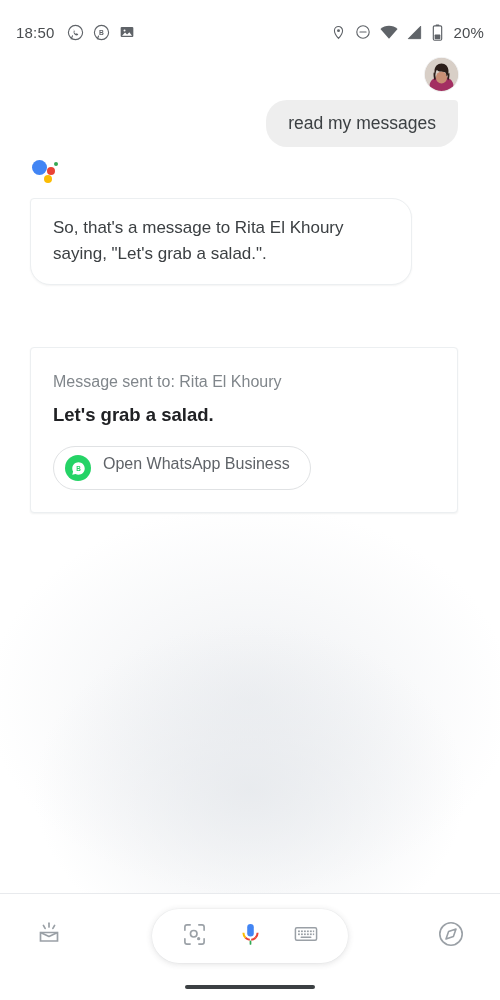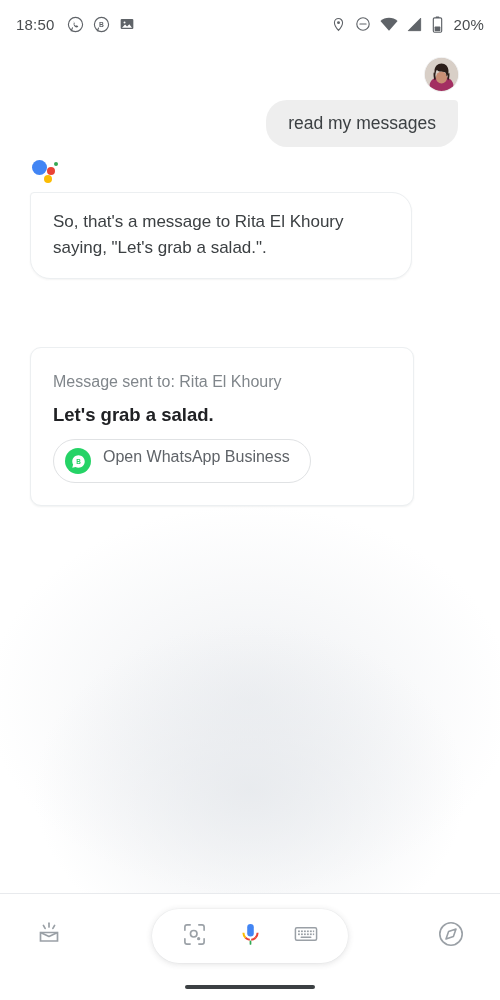--- a/index.html
+++ b/index.html
@@ -27,21 +27,21 @@
     width: 500px; height: 895px;
     background:
       radial-gradient(ellipse 300px 230px at 250px 790px, rgba(228,231,235,0.75) 0%, rgba(228,231,235,0.0) 72%),
       radial-gradient(ellipse 350px 260px at 250px 700px, rgba(236,238,241,0.85) 0%, rgba(236,238,241,0.0) 75%);
     pointer-events: none;
   }
 
   
   #status-bar {
     position: absolute;
-    left: 0; top: 4px;
+    left: 0; top: 12px;
     width: 500px; height: 40px;
     display: flex;
     align-items: center;
     justify-content: space-between;
     padding: 0 16px;
     z-index: 5;
   }
   .status-left, .status-right {
     display: flex;
     align-items: center;
@@ -99,20 +99,21 @@
     max-width: 380px;
   }
 
   
   #assistant-turn {
     position: absolute;
     left: 30px; top: 118px;
     display: flex;
     flex-direction: column;
     align-items: flex-start;
+    gap: 6px;
   }
   #assistant-logo {
     position: relative;
     width: 30px; height: 26px;
     margin-left: 2px;
     margin-bottom: 8px;
   }
   .dot { position: absolute; border-radius: 50%; }
   .dot-blue   { width: 15px; height: 15px; left: 0px;  top: 2px;   background: #4285f4; }
   .dot-red    { width: 8px;  height: 8px;  left: 15px; top: 9px;   background: #ea4335; }
@@ -128,39 +129,39 @@
     line-height: 26px;
     color: #3c4043;
     max-width: 382px;
     box-shadow: 0 1px 2px rgba(60,64,67,0.06);
   }
 
   
   #result-card {
     position: absolute;
     left: 30px; top: 307px;
-    width: 384px;
+    width: 428px;
     background: #ffffff;
     border: 1px solid #eceff1;
-    border-radius: 11px;
+    border-radius: 4px;
     padding: 23px 22px 22px 22px;
     box-shadow: 0 1px 2px rgba(60,64,67,0.07);
   }
   #card-label {
     font-size: 16px;
     color: #80868b;
     line-height: 21px;
     margin-bottom: 11px;
   }
   #card-message {
     font-size: 18.5px;
     color: #202124;
     font-weight: bold;
     line-height: 24px;
-    margin-bottom: 12px;
+    margin-bottom: 19px;
   }
   #card-action {
     display: inline-flex;
     align-items: flex-start;
     gap: 12px;
     border: 1px solid #e0e2e4;
     border-radius: 22px;
     padding: 8px 20px 8px 11px;
     background: #fff;
   }

